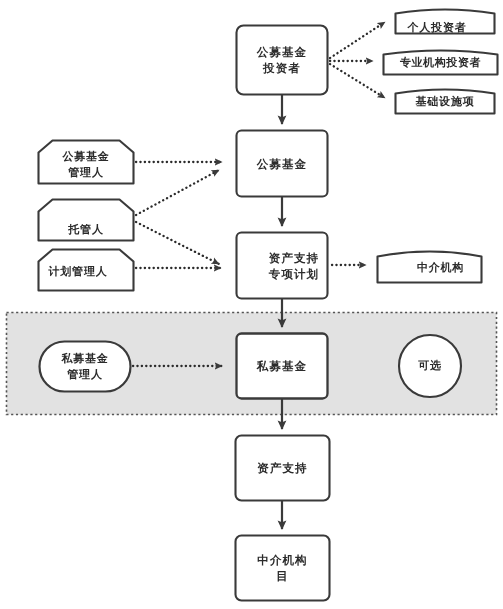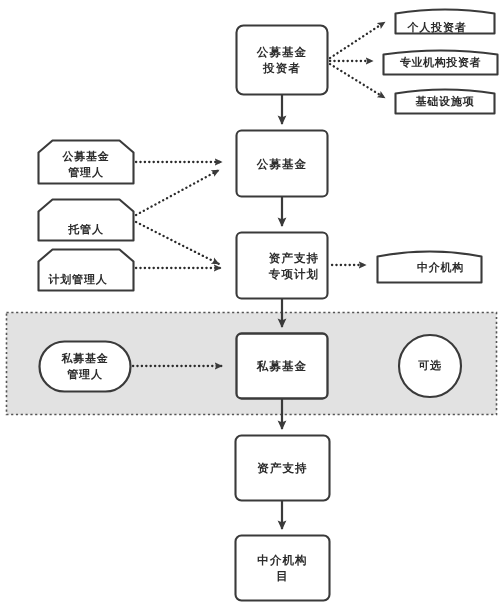--- a/index.html
+++ b/index.html
@@ -122,21 +122,21 @@
 
   <div class="node-label small tight" style="left:383px;top:50px;width:115px;height:25px;">专业机构投资者</div>
 
   <div class="node-label small" style="left:395px;top:89px;width:100px;height:25px;">基础设施项</div>
 
   <div class="node-label small" style="left:38px;top:145px;width:96px;height:39px;">公募基金
 管理人</div>
 
   <div class="node-label small" style="left:38px;top:211px;width:96px;height:38px;">托管人</div>
 
-  <div class="node-label small" style="left:38px;top:261px;width:80px;height:38px;">计划管理人</div>
+  <div class="node-label small" style="left:38px;top:253px;width:80px;height:38px;">计划管理人</div>
 
   <div class="node-label" style="left:236px;top:130px;width:92px;height:67px;">公募基金</div>
 
   <div class="node-label" style="left:236px;top:232px;width:92px;height:67px;padding-left:12px;">资产支持
 专项计划</div>
 
   <div class="node-label small" style="left:377px;top:254px;width:105px;height:28px;padding-left:11px;">中介机构</div>
 
   <div class="node-label small" style="left:39px;top:341px;width:92px;height:51px;">私募基金
 管理人</div>

